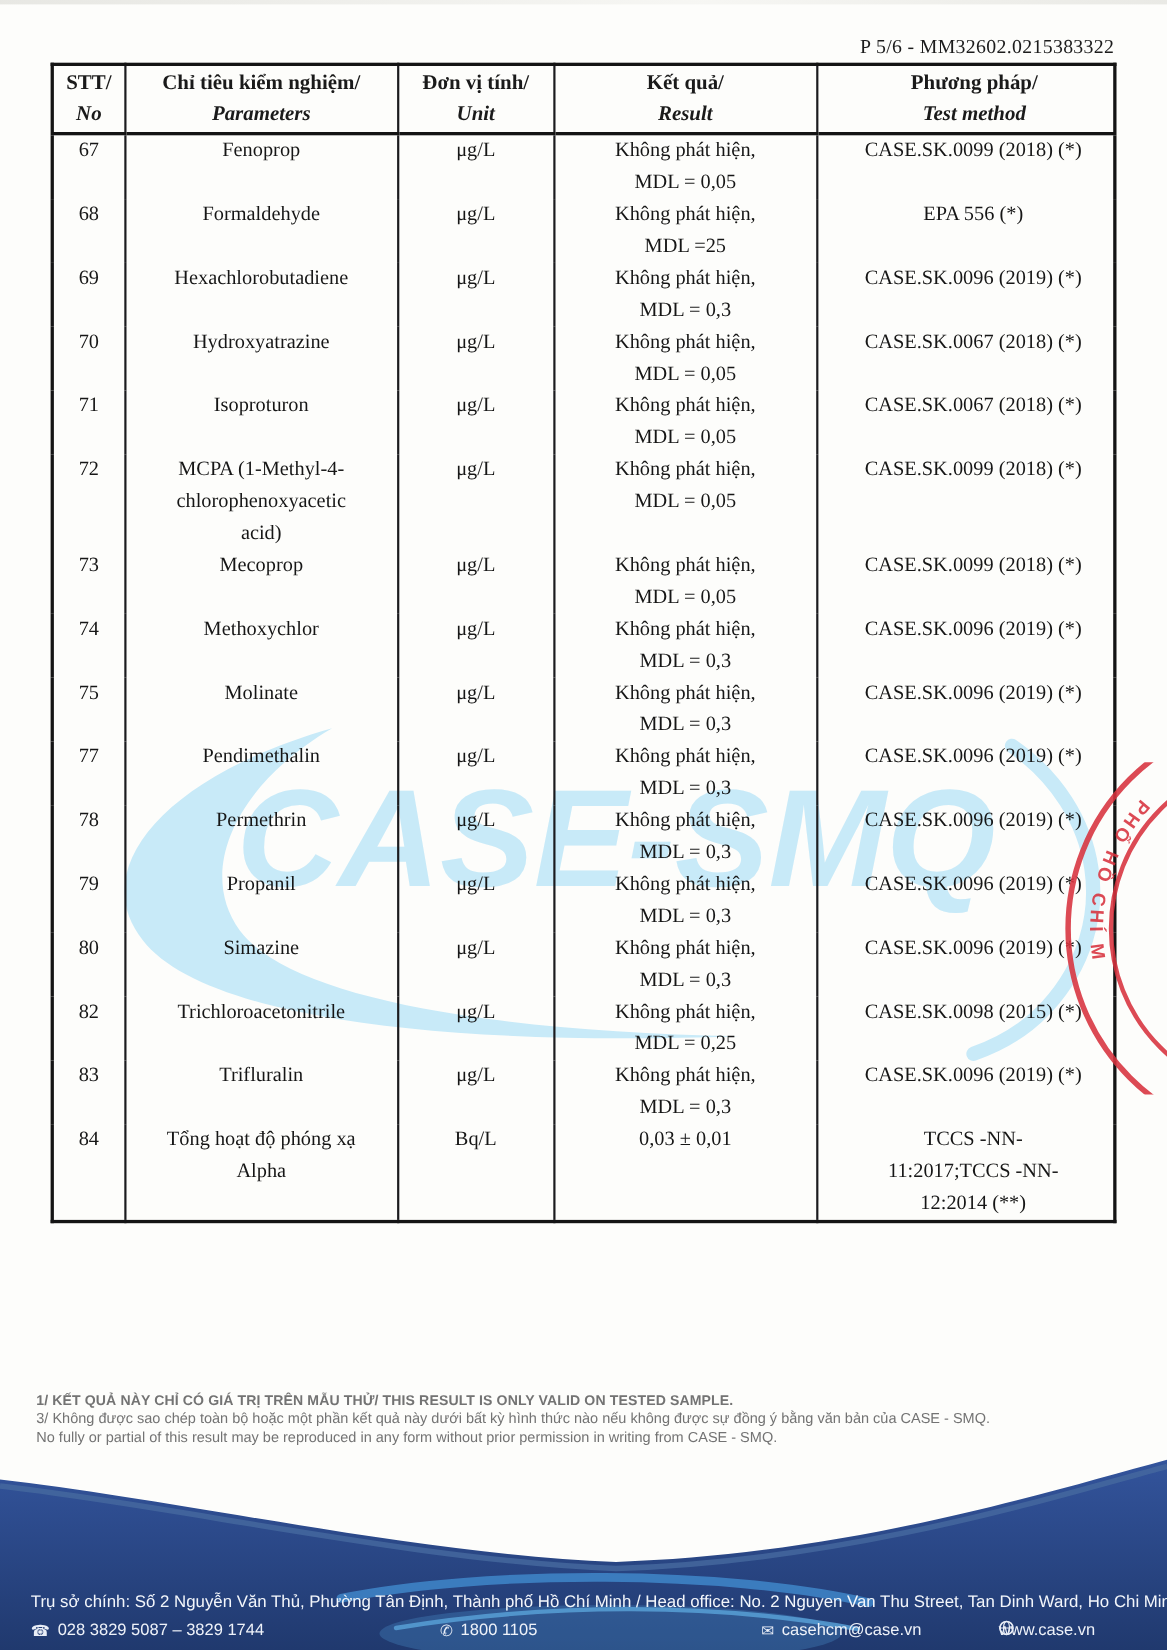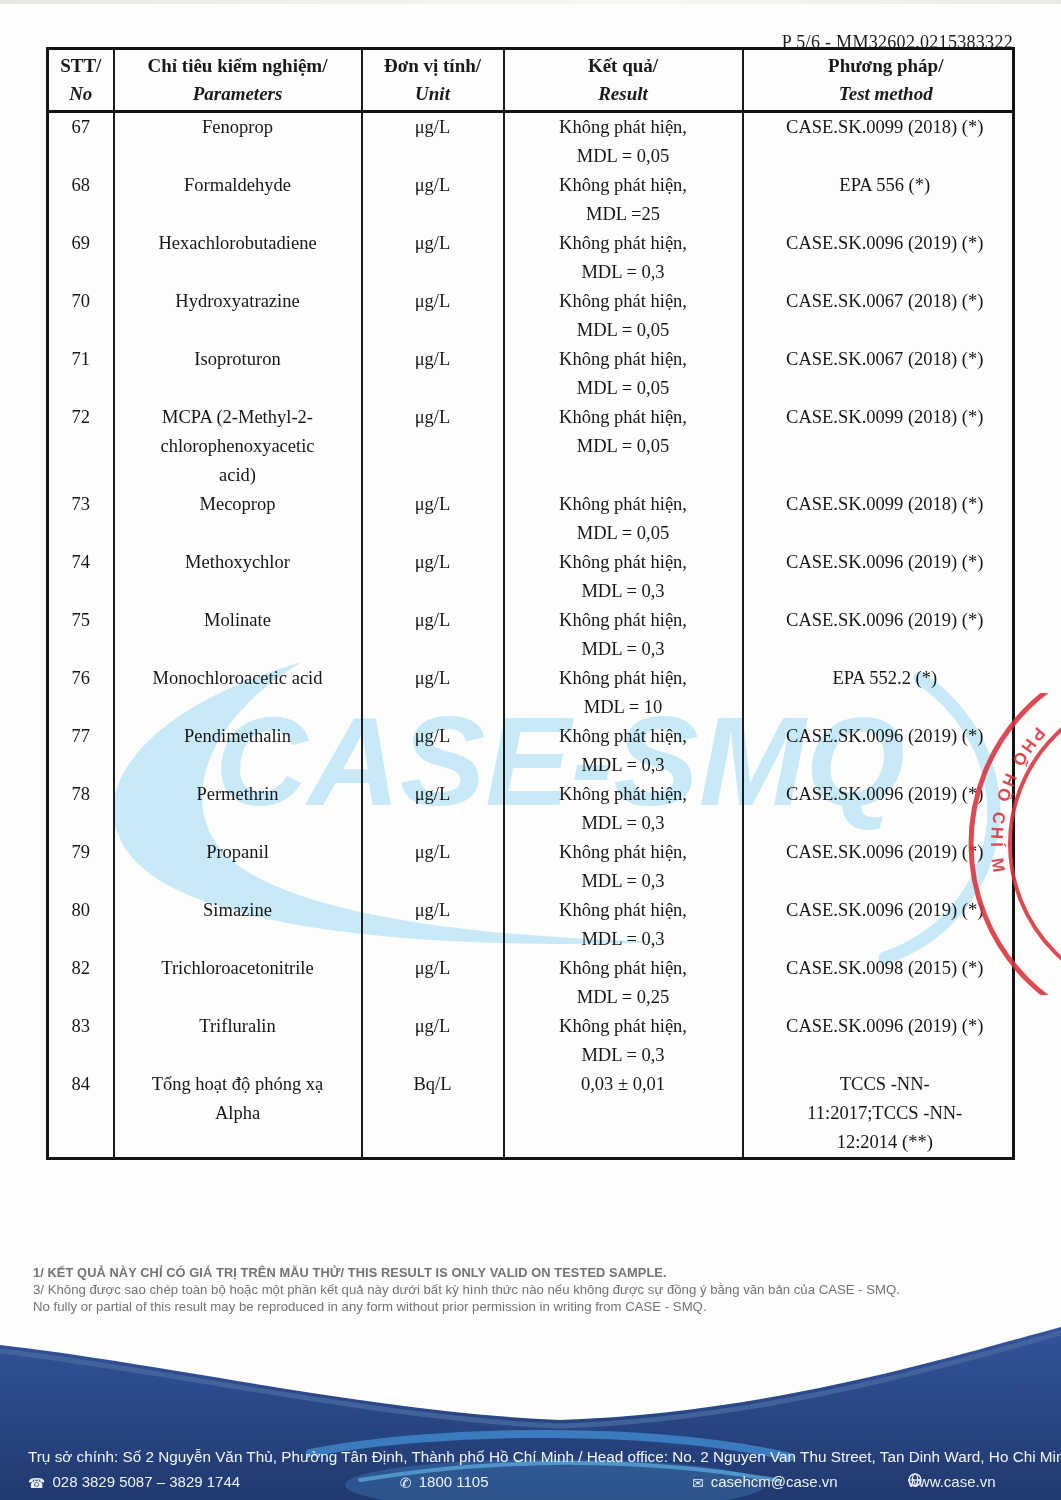--- a/index.html
+++ b/index.html
@@ -17,21 +17,21 @@
     background:linear-gradient(to right,#d9d9d3,#f2f2ee 60%,#dcdcd6);
     opacity:.6;
   }
   .page-ref {
     position:absolute; top:32px; right:48px;
     font-size:18px; letter-spacing:.3px; color:#1c1c1c;
   }
   
   .watermark-svg { position:absolute; left:50px; top:650px; z-index:0; }
   
-  .table-wrap { position:absolute; left:46px; top:47px; width:916px; z-index:1; }
+  .table-wrap { position:absolute; left:46px; top:57px; width:916px; z-index:1; }
   table.results {
     width:100%; border-collapse:collapse; table-layout:fixed;
     border:3px solid #141414; background:transparent;
   }
   table.results th {
     border-right:2px solid #1b1b1e;
     border-bottom:3px solid #141414;
     font-size:19px; line-height:28px; font-weight:bold;
     text-align:center; vertical-align:middle; padding:2px 0;
   }
@@ -209,21 +209,21 @@
           </td>
           <td>
             <div>CASE.SK.0067 (2018) (*)</div>
           </td>
         </tr>
         <tr>
           <td>
             <div>72</div>
           </td>
           <td>
-            <div>MCPA (2-Methyl-2-</div>
+            <div>MCPA (1-Methyl-4-</div>
             <div>chlorophenoxyacetic</div>
             <div>acid)</div>
           </td>
           <td>
             <div>μg/L</div>
           </td>
           <td>
             <div>Không phát hiện,</div>
             <div>MDL = 0,05</div>
           </td>
@@ -276,38 +276,20 @@
           </td>
           <td>
             <div>μg/L</div>
           </td>
           <td>
             <div>Không phát hiện,</div>
             <div>MDL = 0,3</div>
           </td>
           <td>
             <div>CASE.SK.0096 (2019) (*)</div>
-          </td>
-        </tr>
-        <tr>
-          <td>
-            <div>76</div>
-          </td>
-          <td>
-            <div>Monochloroacetic acid</div>
-          </td>
-          <td>
-            <div>μg/L</div>
-          </td>
-          <td>
-            <div>Không phát hiện,</div>
-            <div>MDL = 10</div>
-          </td>
-          <td>
-            <div>EPA 552.2 (*)</div>
           </td>
         </tr>
         <tr>
           <td>
             <div>77</div>
           </td>
           <td>
             <div>Pendimethalin</div>
           </td>
           <td>

